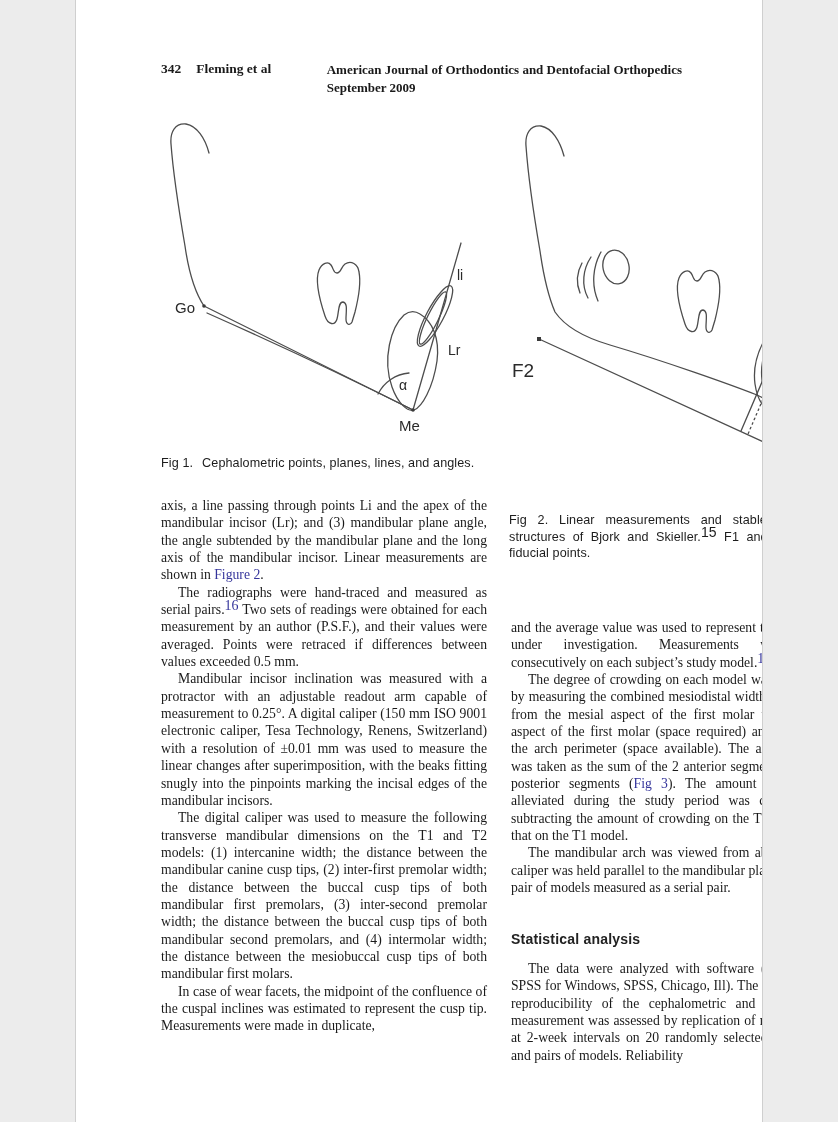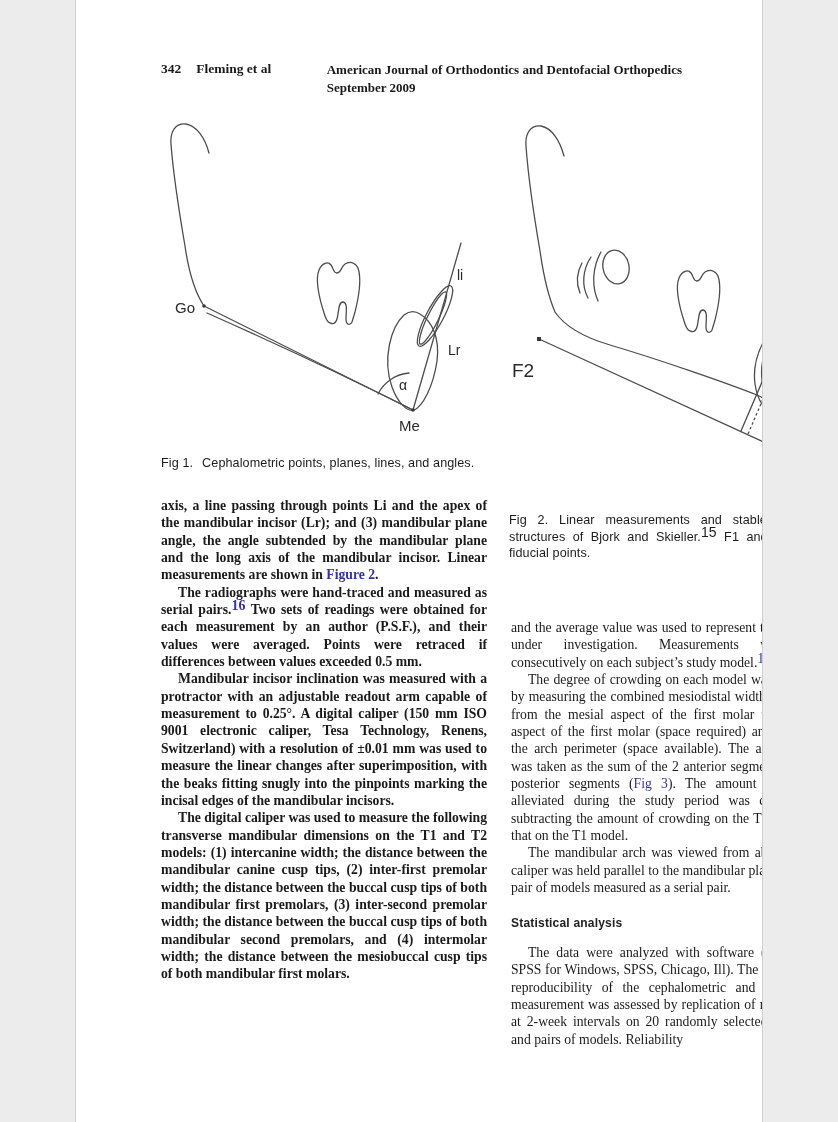--- a/index.html
+++ b/index.html
@@ -37,30 +37,30 @@
   svg{display:block;}
   .ln{fill:none;stroke:#4d4d4d;stroke-width:1.3;stroke-linecap:round;stroke-linejoin:round;}
   .dot{fill:#3a3a3a;stroke:none;}
   .lbl{font-family:"Liberation Sans",sans-serif;fill:#2a2a2a;}
   
   .col{
     position:absolute;width:326px;
     font-size:13.7px;line-height:17.35px;
     text-align:justify;
   }
-  .col-left{left:85px;top:497px;font-weight:bold;}
+  .col-left{left:85px;top:497px;}
   .col-right{left:435px;top:619px;width:327px;}
   .para{margin:0;hyphens:auto;-webkit-hyphens:auto;}
   .para.indent{text-indent:17px;}
   .sup{font-size:14px;position:relative;top:-4px;line-height:0;}
   .ref-link{color:#34349b;cursor:pointer;}
   .section-heading{
     font-family:"Liberation Sans",sans-serif;
-    font-size:12px;color:#222222;
-    margin:18px 0 12px 0;letter-spacing:.2px;
+    font-size:14px;color:#222222;
+    margin:34px 0 12px 0;letter-spacing:.2px;
     text-align:left;
   }
 </style>
 </head>
 <body>
 
 <div class="page">
 
   <div class="header-left">
     <span>342</span>
@@ -134,20 +134,21 @@
     <div class="fig-caption">
         <p class="para"><span>Fig 2. Linear measurements and stable mandibular structures of Bjork and Skieller.</span><span class="sup">15</span><span> F1 and F2 are the fiducial points.</span></p>
       </div>
   </div>
 
   <div class="col col-left">
       <p class="para"><span>axis, a line passing through points Li and the apex of the mandibular incisor (Lr); and (3) mandibular plane angle, the angle subtended by the mandibular plane and the long axis of the mandibular incisor. Linear measurements are shown in </span><span class="ref-link">Figure 2</span><span>.</span></p>
       <p class="para indent"><span>The radiographs were hand-traced and measured as serial pairs.</span><span class="sup ref-link">16</span><span> Two sets of readings were obtained for each measurement by an author (P.S.F.), and their values were averaged. Points were retraced if differences between values exceeded 0.5 mm.</span></p>
       <p class="para indent"><span>Mandibular incisor inclination was measured with a protractor with an adjustable readout arm capable of measurement to 0.25°. A digital caliper (150 mm ISO 9001 electronic caliper, Tesa Technology, Renens, Switzerland) with a resolution of ±0.01 mm was used to measure the linear changes after superimposition, with the beaks fitting snugly into the pinpoints marking the incisal edges of the mandibular incisors.</span></p>
       <p class="para indent"><span>The digital caliper was used to measure the following transverse mandibular dimensions on the T1 and T2 models: (1) intercanine width; the distance between the mandibular canine cusp tips, (2) inter-first premolar width; the distance between the buccal cusp tips of both mandibular first premolars, (3) inter-second premolar width; the distance between the buccal cusp tips of both mandibular second premolars, and (4) intermolar width; the distance between the mesiobuccal cusp tips of both mandibular first molars.</span></p>
+      <p class="para indent"><span>In case of wear facets, the midpoint of the confluence of the cuspal inclines was estimated to represent the cusp tip. Measurements were made in duplicate,</span></p>
     </div>
 
   <div class="col col-right">
     <div>
         <p class="para"><span>and the average value was used to represent the dimension under investigation. Measurements were made consecutively on each subject’s study model.</span><span class="sup ref-link">17</span></p>
         <p class="para indent"><span>The degree of crowding on each model was determined by measuring the combined mesiodistal widths of the teeth from the mesial aspect of the first molar to the mesial aspect of the first molar (space required) and subtracting the arch perimeter (space available). The arch perimeter was taken as the sum of the 2 anterior segments and the 2 posterior segments (</span><span class="ref-link">Fig 3</span><span>). The amount of crowding alleviated during the study period was calculated by subtracting the amount of crowding on the T2 model from that on the T1 model.</span></p>
         <p class="para indent"><span>The mandibular arch was viewed from above, and the caliper was held parallel to the mandibular plane, with each pair of models measured as a serial pair.</span></p>
       </div>
     <h3 class="section-heading">Statistical analysis</h3>
     <div>

